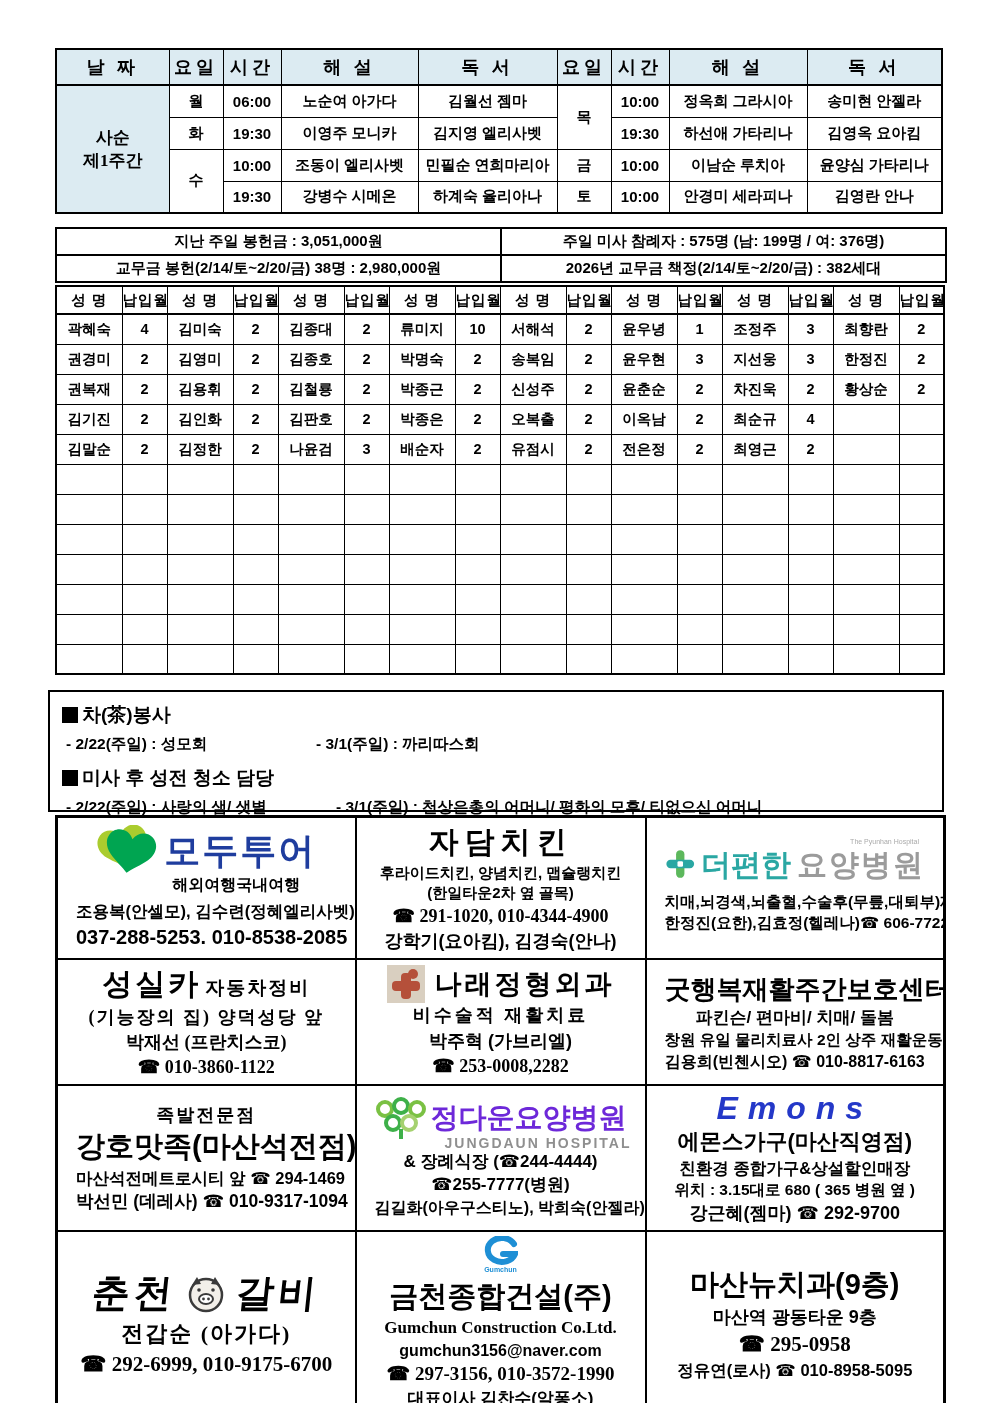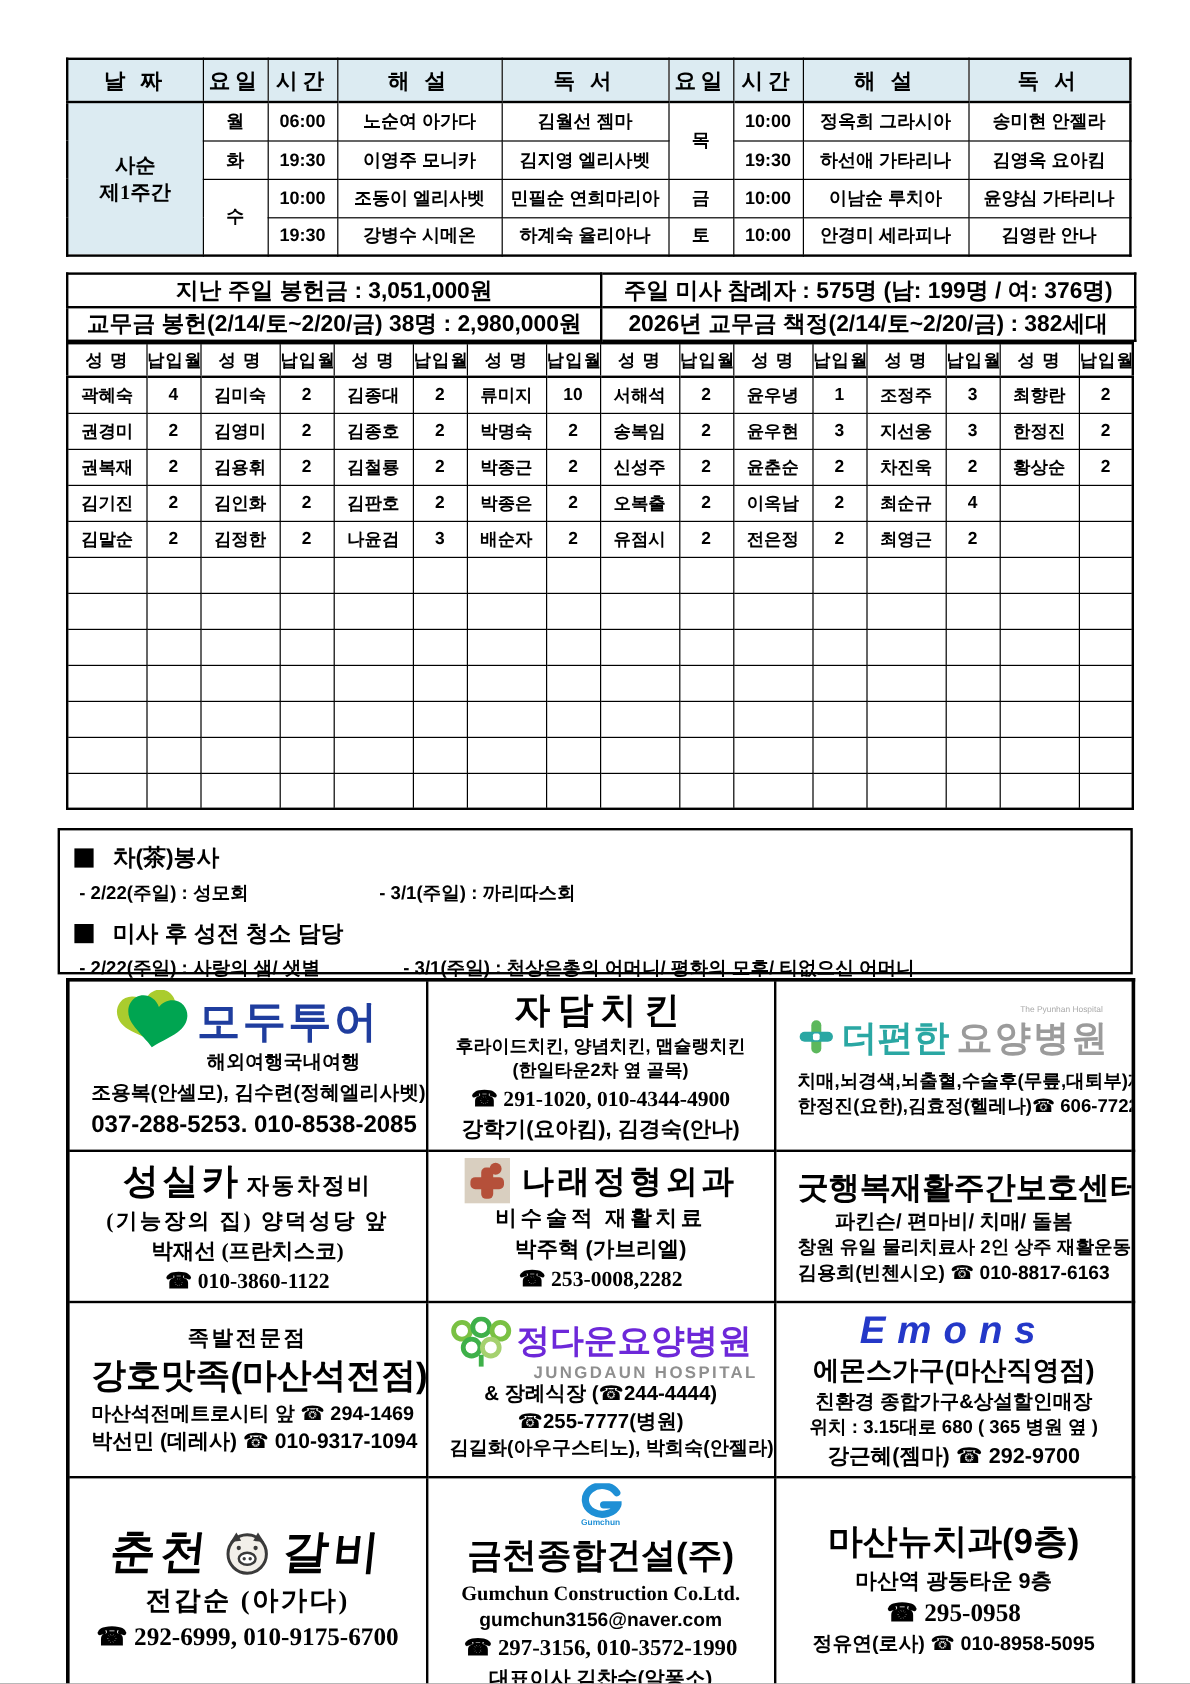--- a/index.html
+++ b/index.html
@@ -27,41 +27,41 @@
   .schedule-tbl td.week {
     background:#dcebf2; font-weight:bold; font-size:17px;
     font-family:"Liberation Serif","DejaVu Serif",serif;
   }
 
   
   .offering-wrap { position:absolute; left:55px; top:227px; width:890px; }
   .offering-tbl { width:890px; border:2px solid #000; }
   .offering-tbl td {
     border:2px solid #000; height:27px; text-align:center;
-    font-size:19px; font-weight:bold;
+    font-size:15px; font-weight:bold;
   }
 
   
   .members-wrap { position:absolute; left:55px; top:285px; width:890px; }
   .members-tbl { width:890px; border:2px solid #000; }
   .members-tbl th {
     border:1px solid #000; border-bottom:2px solid #000; height:28px;
     font-size:14.5px; font-weight:bold; letter-spacing:1px;
   }
   .members-tbl td {
     border:1px solid #000; height:30px; text-align:center;
     font-size:14.5px; font-weight:bold;
   }
 
   
   .notices {
     position:absolute; left:48px; top:690px; width:896px; height:122px;
     border:2px solid #000; padding:8px 12px 6px 12px;
   }
-  .notice-title { display:flex; align-items:center; gap:16px; font-size:19px; font-weight:bold; margin-top:2px; }
+  .notice-title { display:flex; align-items:center; gap:4px; font-size:19px; font-weight:bold; margin-top:2px; }
   .sq { display:inline-block; width:16px; height:16px; background:#000; }
   .notice-line { display:flex; font-size:15.5px; font-weight:600; margin:6px 0 10px 4px; }
   .notice-line .c1 { width:250px; }
 
   
   .ads-wrap { position:absolute; left:55px; top:815px; width:890px; }
   .ads-tbl { width:890px; border:3px solid #000; }
   .ads-tbl td { border:2px solid #000; vertical-align:middle; text-align:center; padding:4px 18px; }
   .ads-tbl tr.r1 td { height:131px; }
   .ads-tbl tr.r2 td { height:118px; }

